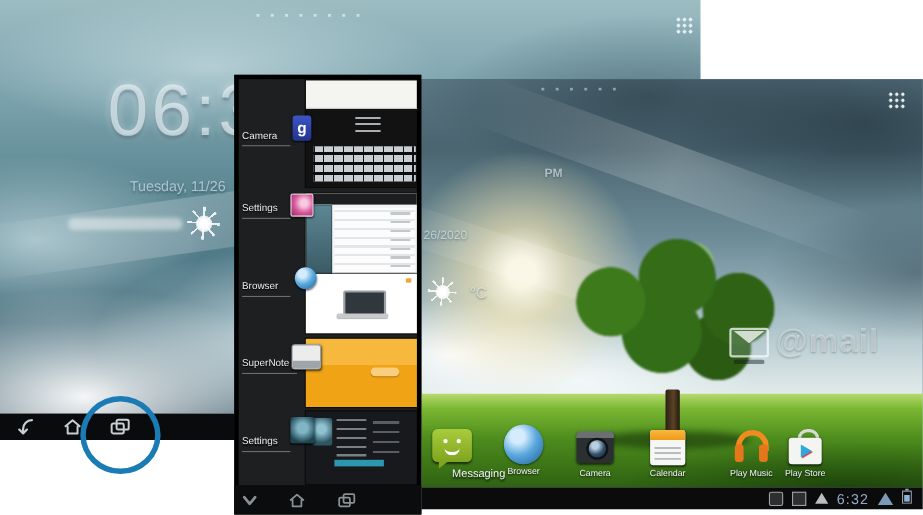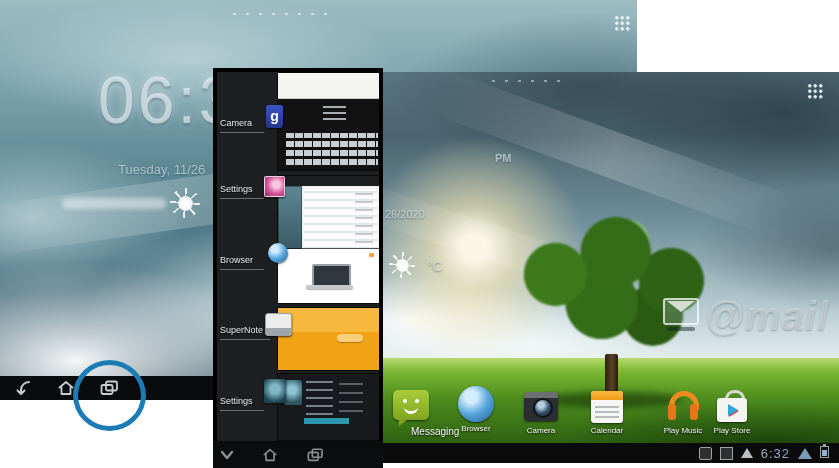--- a/index.html
+++ b/index.html
@@ -163,21 +163,21 @@
   .ic-music .band{position:absolute;left:2px;top:1px;width:20px;height:14px;border:5px solid #f08b1f;border-bottom:none;border-radius:15px 15px 0 0;}
   .ic-music .cups{position:absolute;left:1px;top:14px;width:8px;height:16px;background:#e5771a;border-radius:3px;box-shadow:22px 0 0 #e5771a;}
   .ic-store{position:absolute;left:5px;top:4px;width:30px;height:30px;}
   .ic-store .bag{position:absolute;left:0;bottom:0;width:30px;height:24px;background:#f4f4f2;border-radius:3px;box-shadow:0 1px 2px rgba(0,0,0,.6);}
   .ic-store .handle{position:absolute;left:8px;top:-2px;width:14px;height:9px;border:3px solid #d9d9d6;border-bottom:none;border-radius:9px 9px 0 0;}
   .ic-store .play{position:absolute;left:11px;bottom:6px;width:0;height:0;border-top:6px solid rgba(0,0,0,0);border-bottom:6px solid rgba(0,0,0,0);border-left:10px solid #2fa8dc;filter:drop-shadow(1px 1px 0 #d33f3f);}
 
   .env{position:relative;width:36px;height:27px;border:2px solid rgba(255,255,255,.7);border-radius:3px;background:rgba(170,195,205,.25);box-sizing:border-box;}
   .env::before{content:'';position:absolute;left:2px;top:1px;width:0;height:0;
     border-left:14px solid rgba(0,0,0,0);border-right:14px solid rgba(0,0,0,0);border-top:11px solid rgba(255,255,255,.75);}
-  .ghost-text{font-size:40px;font-weight:bold;color:rgba(255,255,255,.4);text-shadow:0 1px 2px rgba(20,40,50,.3);letter-spacing:1px;font-style:italic;}
+  .ghost-text{font-size:30px;font-weight:bold;color:rgba(255,255,255,.4);text-shadow:0 1px 2px rgba(20,40,50,.3);letter-spacing:1px;}
 
   .annot-circle{left:73px;top:360px;width:63px;height:61px;border:5px solid #1b7cb5;border-radius:50%;z-index:40;}
 </style>
 </head>
 <body>
 
 <div class="canvas">
 
   <div class="abs back-shot">
     <div class="abs back-wall"></div>

